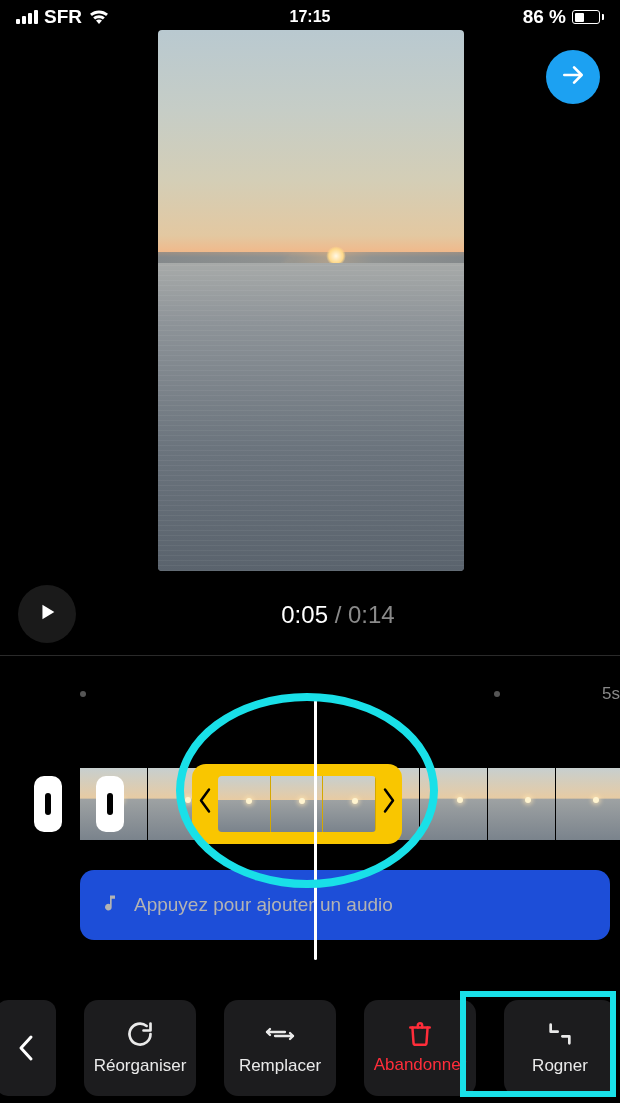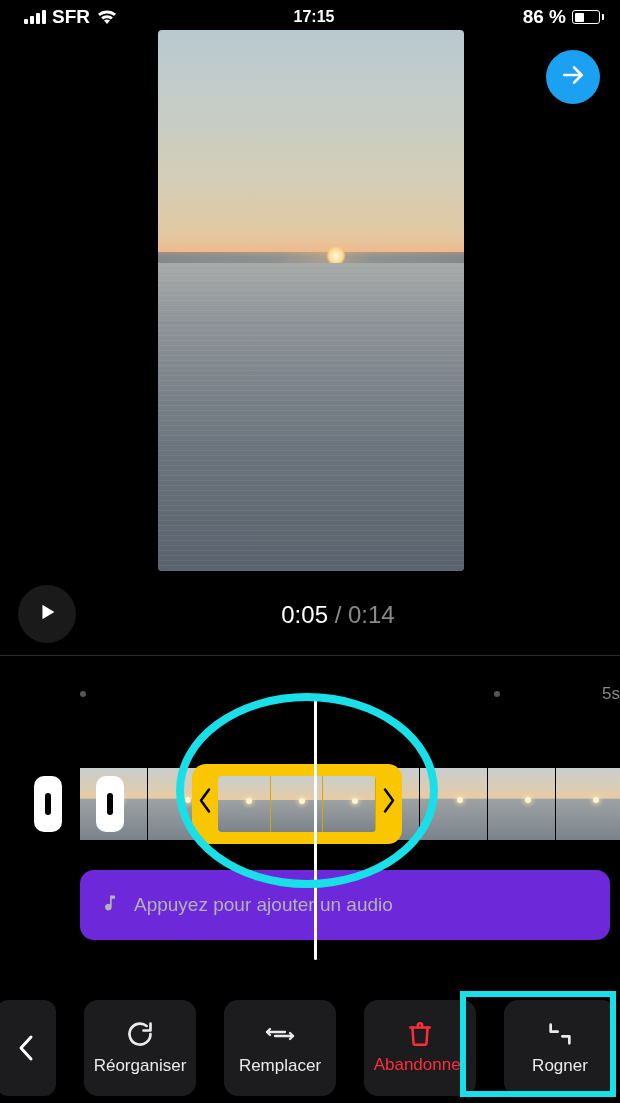--- a/index.html
+++ b/index.html
@@ -17,21 +17,20 @@
   .status-bar {
     position: absolute;
     top: 0; left: 0; right: 0;
     height: 34px;
     display: flex;
     align-items: center;
     justify-content: space-between;
     padding: 0 16px;
     font-size: 19px;
     font-weight: 600;
-    margin-left: 8px;
   }
   .status-left, .status-right { display: flex; align-items: center; gap: 6px; }
   .signal-bars { display: flex; align-items: flex-end; gap: 2px; height: 14px; }
   .signal-bars span { width: 4px; background: #fff; border-radius: 1px; }
   .signal-bars span:nth-child(1){height:5px}
   .signal-bars span:nth-child(2){height:8px}
   .signal-bars span:nth-child(3){height:11px}
   .signal-bars span:nth-child(4){height:14px}
   .wifi-icon svg { display:block; }
   .battery {
@@ -224,21 +223,21 @@
     position:absolute; left:460px; top:991px;
     width:156px; height:106px;
     border:6px solid #19e0e8;
     z-index:60;
     pointer-events:none;
   }
 
   
   .audio-row{
     position:absolute; top:870px; left:80px; right:10px;
-    height:70px; background:#6d28d9; border-radius:14px;
+    height:70px; background:#1d4ed8; border-radius:14px;
     display:flex; align-items:center; gap:14px;
     padding:0 20px; color:#b3b3b3; font-size:19px;
   }
 
   
   .toolbar{
     position:absolute; left:0; right:0; bottom:0; height:110px;
     display:flex; align-items:center; gap:28px; padding:0 4px;
   }
   .back-chip{

